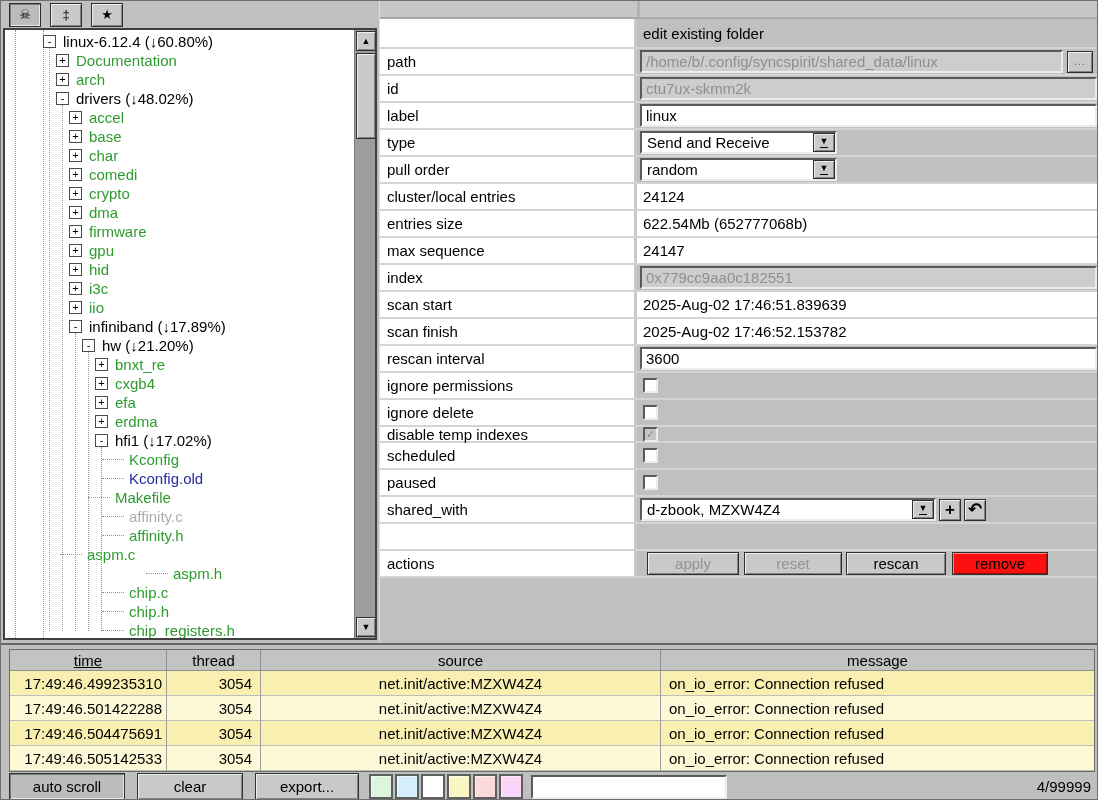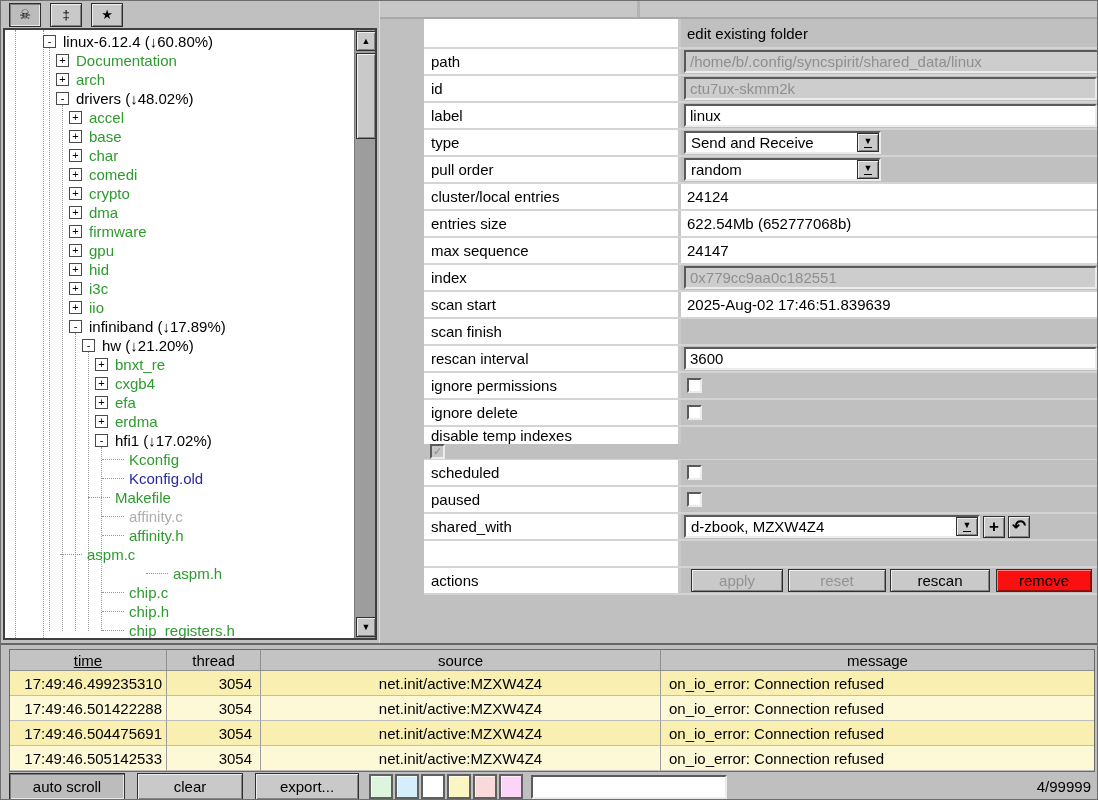--- a/index.html
+++ b/index.html
@@ -33,21 +33,21 @@
   .sb-btn{position:absolute;left:1px;width:18px;height:18px;font-size:9px;
     display:flex;align-items:center;justify-content:center;}
   .sb-up{top:1px;} .sb-down{bottom:1px;}
   .sb-thumb{position:absolute;left:1px;top:23px;width:18px;height:84px;}
   
   .form-panel{position:absolute;left:378px;top:0;width:720px;height:642px;background:#c0c0c0;
     border-left:1px solid #dedede;box-sizing:border-box;}
   .form-strip{height:16px;display:flex;border-bottom:2px solid #a8a8a8;}
   .form-strip .l{width:257px;background:#c7c7c7;border-right:3px solid #b2b2b2;flex:none;}
   .form-strip .r{flex:1;background:#c7c7c7;}
-  .form-row{display:flex;box-sizing:border-box;border-bottom:2px solid #d4d4d4;margin-left:44px;}
+  .form-row{display:flex;box-sizing:border-box;border-bottom:2px solid #d4d4d4;}
   .cell-label{width:257px;flex:none;background:#fff;border-right:3px solid #c9c9c9;
     padding-left:7px;display:flex;align-items:center;box-sizing:border-box;}
   .cell-value{flex:1;position:relative;display:flex;align-items:center;padding-left:3px;box-sizing:border-box;}
   .v-gray{background:#c0c0c0;} .v-white{background:#fff;}
   .fl-input{height:23px;box-sizing:border-box;border:2px solid;border-color:#5a5a5a #ececec #ececec #5a5a5a;
     background:#fff;font:inherit;padding:0 4px;display:flex;align-items:center;overflow:hidden;white-space:nowrap;}
   .fl-input.grow{flex:1;margin-right:2px;}
   .fl-disabled{background:#cdcdcd;color:#8f8f8f;}
   .dropdown{height:23px;box-sizing:border-box;border:2px solid;border-color:#5a5a5a #ececec #ececec #5a5a5a;
     background:#fff;display:flex;align-items:center;padding-left:5px;position:relative;overflow:hidden;white-space:nowrap;}
@@ -324,40 +324,43 @@
           </div>
         </div>
         <div class="form-row" style="height: 27px;">
           <div class="cell-label">scan start</div>
           <div class="cell-value v-white">
             <span style="padding-left: 3px;">2025-Aug-02 17:46:51.839639</span>
           </div>
         </div>
         <div class="form-row" style="height: 27px;">
           <div class="cell-label">scan finish</div>
+          <div class="cell-value v-white">
+            <span style="padding-left: 3px;">2025-Aug-02 17:46:52.153782</span>
+          </div>
         </div>
         <div class="form-row" style="height: 27px;">
           <div class="cell-label">rescan interval</div>
           <div class="cell-value v-gray">
             <div class="fl-input grow">3600</div>
           </div>
         </div>
         <div class="form-row" style="height: 27px;">
           <div class="cell-label">ignore permissions</div>
           <div class="cell-value v-gray">
             <div class="fl-check"></div>
           </div>
         </div>
         <div class="form-row" style="height: 27px;">
           <div class="cell-label">ignore delete</div>
           <div class="cell-value v-gray">
             <div class="fl-check"></div>
           </div>
         </div>
-        <div class="form-row" style="height: 33px; flex-direction: column;">
+        <div class="form-row" style="height: 16px;">
           <div class="cell-label">disable temp indexes</div>
           <div class="cell-value v-gray">
             <div class="fl-check chk-disabled">✓</div>
           </div>
         </div>
         <div class="form-row" style="height: 27px;">
           <div class="cell-label">scheduled</div>
           <div class="cell-value v-gray">
             <div class="fl-check"></div>
           </div>

